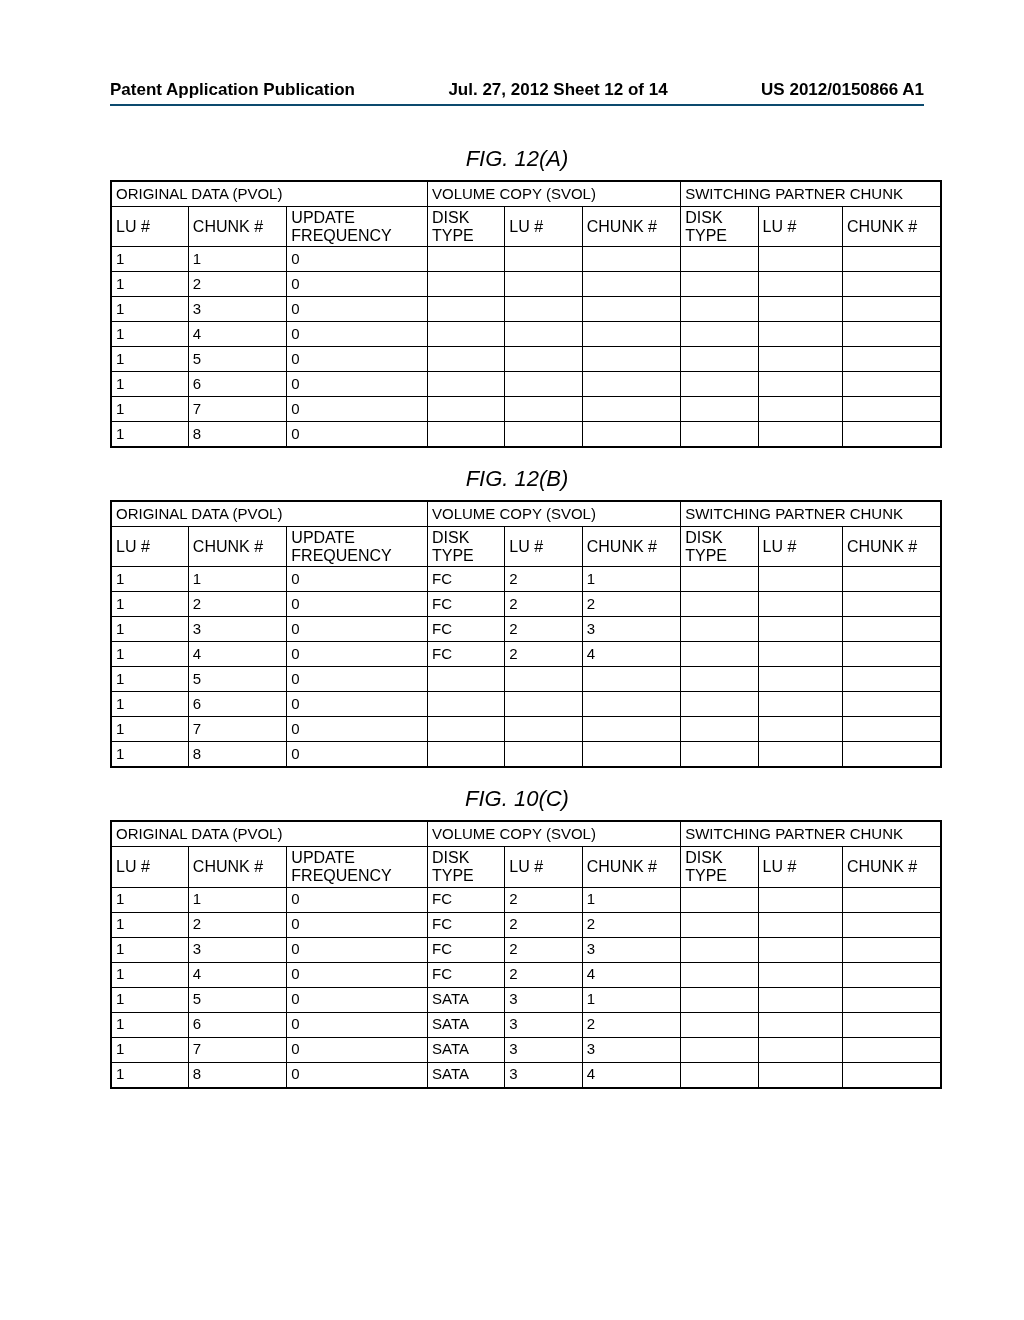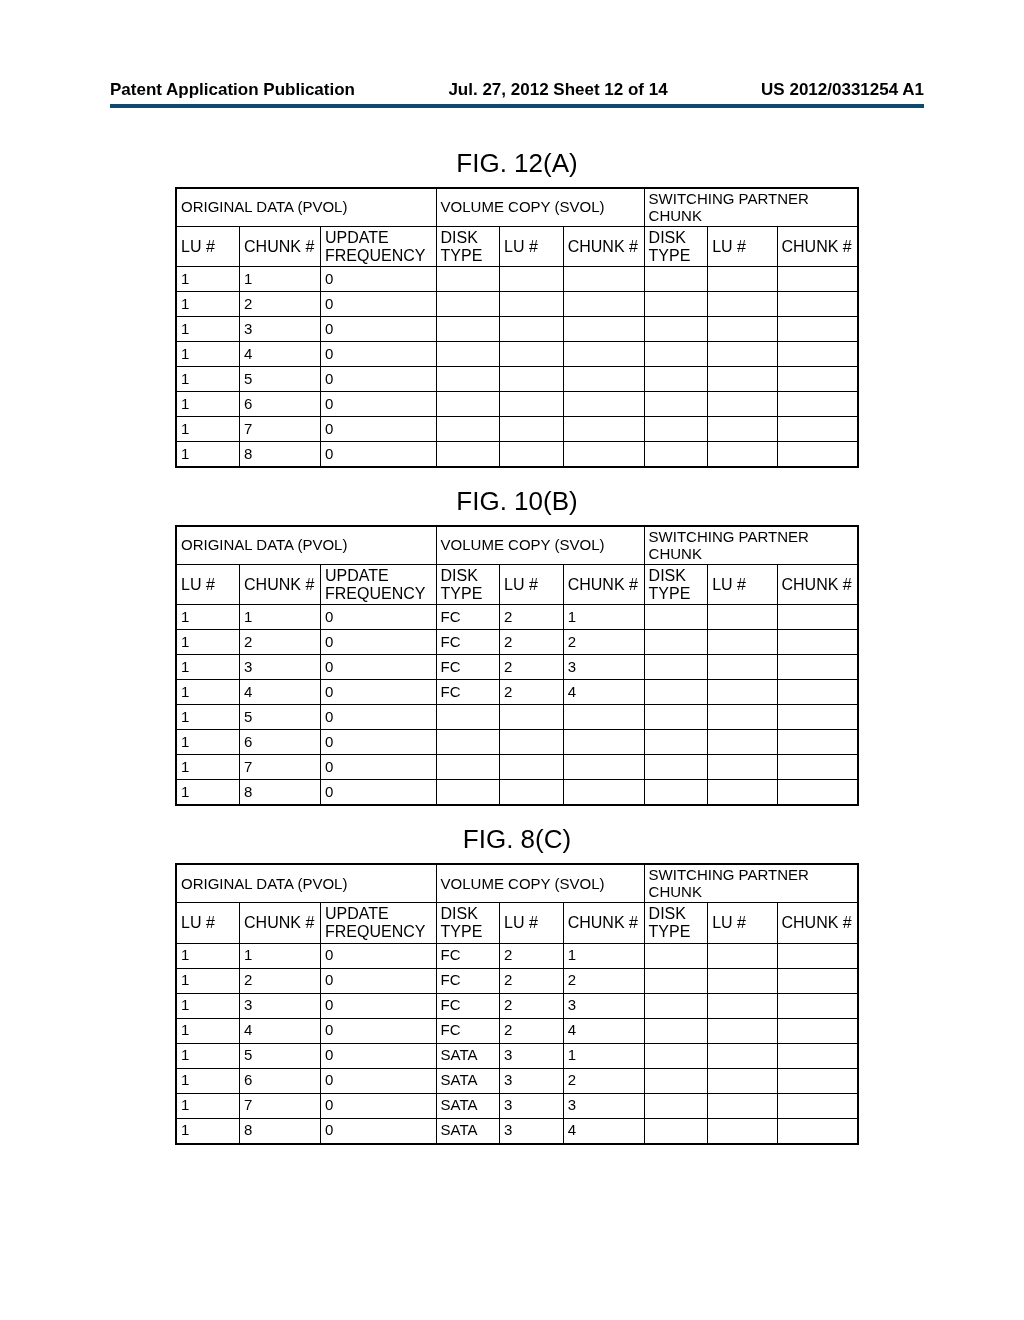--- a/index.html
+++ b/index.html
@@ -14,37 +14,38 @@
     height: 1320px;
     box-sizing: border-box;
     padding: 80px 100px 40px 110px;
     position: relative;
   }
   .header {
     font-size: 17px;
     font-weight: bold;
     display: flex;
     justify-content: space-between;
-    border-bottom: 4px solid #0c4a6e;
+    border-bottom: 2px solid #0c4a6e;
     padding-bottom: 4px;
     margin-bottom: 40px;
   }
   .fig-caption {
     text-align: center;
-    font-size: 26px;
+    font-size: 22px;
     font-weight: normal;
     margin: 18px 0 8px 0;
     font-family: Arial, Helvetica, sans-serif;
+    font-style: italic;
   }
   table.data {
     border-collapse: collapse;
     margin: 0 auto 8px auto;
     font-size: 15px;
     table-layout: fixed;
-    width: 684px;
+    width: 832px;
     border: 2px solid #000;
   }
   table.data th, table.data td {
     border: 1px solid #000;
     padding: 2px 4px;
     text-align: left;
     height: 20px;
     line-height: 1.1;
     overflow: hidden;
   }
@@ -71,21 +72,21 @@
   col.c-chk3 { width: 70px; }
 </style>
 </head>
 <body>
 
 <div class="page">
 
   <div class="header">
     <span>Patent Application Publication</span>
     <span>Jul. 27, 2012  Sheet 12 of 14</span>
-    <span>US 2012/0331254 A1</span>
+    <span>US 2012/0150866 A1</span>
   </div>
 
   <div class="fig-caption">FIG. 12(A)</div>
   <table class="data">
     <colgroup>
       <col class="c-lu">
         <col class="c-chk">
         <col class="c-upd">
       <col class="c-disk">
         <col class="c-lu2">
@@ -197,21 +198,21 @@
           <td></td>
           <td></td>
           <td></td>
           <td></td>
           <td></td>
           <td></td>
         </tr>
       </tbody>
   </table>
 
-  <div class="fig-caption">FIG. 10(B)</div>
+  <div class="fig-caption">FIG. 12(B)</div>
   <table class="data">
     <colgroup>
       <col class="c-lu">
         <col class="c-chk">
         <col class="c-upd">
       <col class="c-disk">
         <col class="c-lu2">
         <col class="c-chk2">
       <col class="c-disk3">
         <col class="c-lu3">
@@ -320,21 +321,21 @@
           <td></td>
           <td></td>
           <td></td>
           <td></td>
           <td></td>
           <td></td>
         </tr>
       </tbody>
   </table>
 
-  <div class="fig-caption">FIG. 8(C)</div>
+  <div class="fig-caption">FIG. 10(C)</div>
   <table class="data">
     <colgroup>
       <col class="c-lu">
         <col class="c-chk">
         <col class="c-upd">
       <col class="c-disk">
         <col class="c-lu2">
         <col class="c-chk2">
       <col class="c-disk3">
         <col class="c-lu3">

